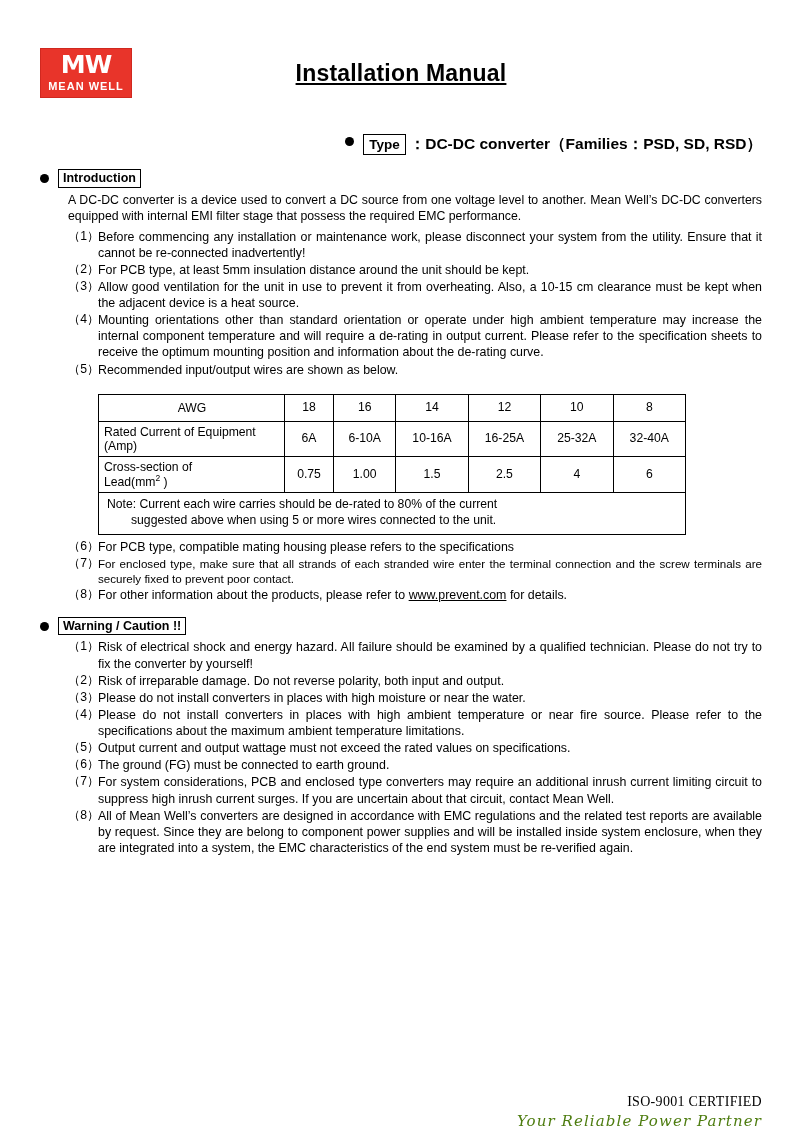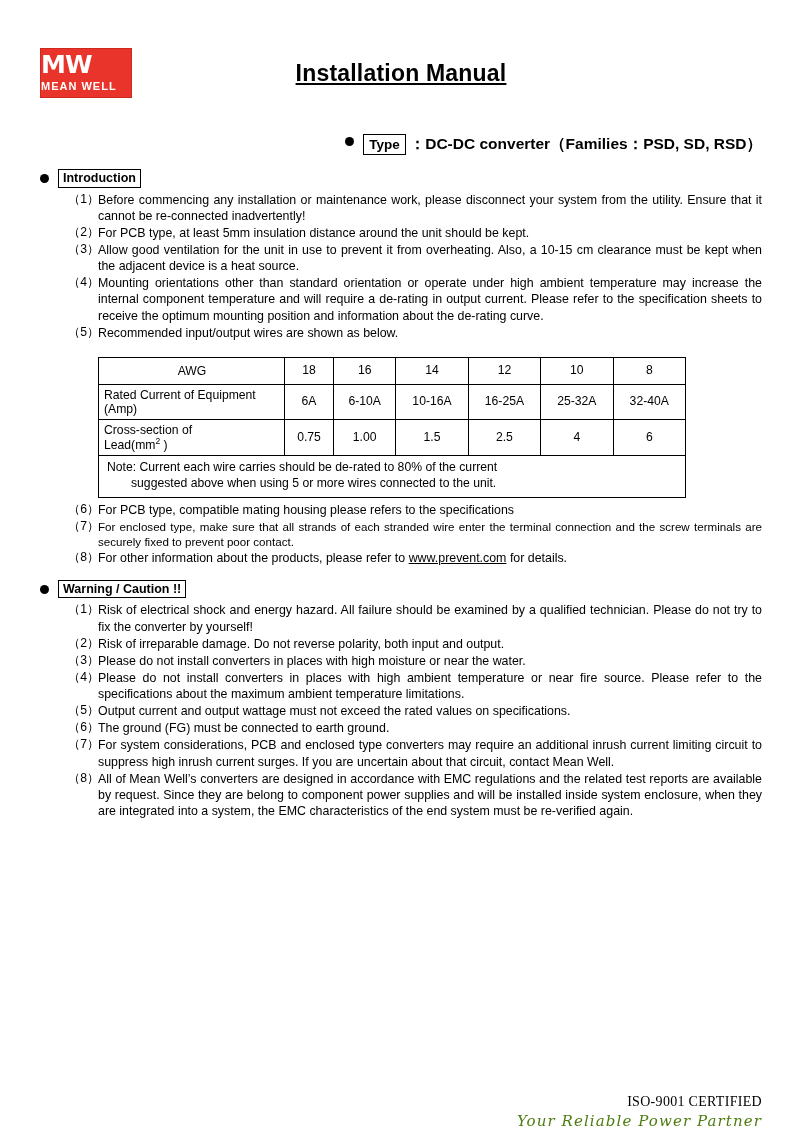--- a/index.html
+++ b/index.html
@@ -33,20 +33,21 @@
     position: absolute;
     left: 0;
     top: 0;
     width: 92px;
     height: 50px;
     background: #e8342a;
     color: #ffffff;
     border: 1px solid #d0281f;
     display: flex;
     flex-direction: column;
+    align-items: center;
     justify-content: center;
     box-sizing: border-box;
   }
   .logo-mw {
     font-family: "DejaVu Sans", sans-serif;
     font-weight: bold;
     font-size: 25px;
     line-height: 25px;
     letter-spacing: -1px;
     margin-top: -2px;
@@ -225,20 +226,21 @@
     <div class="type-line">
       <span class="bullet"></span>
       <span class="type-word">Type</span>
       <span class="type-rest">：DC-DC converter（Families：PSD, SD, RSD）</span>
     </div>
 
     <div class="sec-head">
       <span class="bullet"></span>
       <span class="sec-label">Introduction</span>
     </div>
+    <div class="body-text">A DC-DC converter is a device used to convert a DC source from one voltage level to another. Mean Well’s DC-DC converters equipped with internal EMI filter stage that possess the required EMC performance.</div>
 
 
     <ol class="numlist">
       <li>
         <span class="num">（1）</span>
         <span class="li-text just">Before commencing any installation or maintenance work, please disconnect your system from the utility. Ensure that it cannot be re-connected inadvertently!</span>
       </li>
       <li>
         <span class="num">（2）</span>
         <span class="li-text">For PCB type, at least 5mm insulation distance around the unit should be kept.</span>

